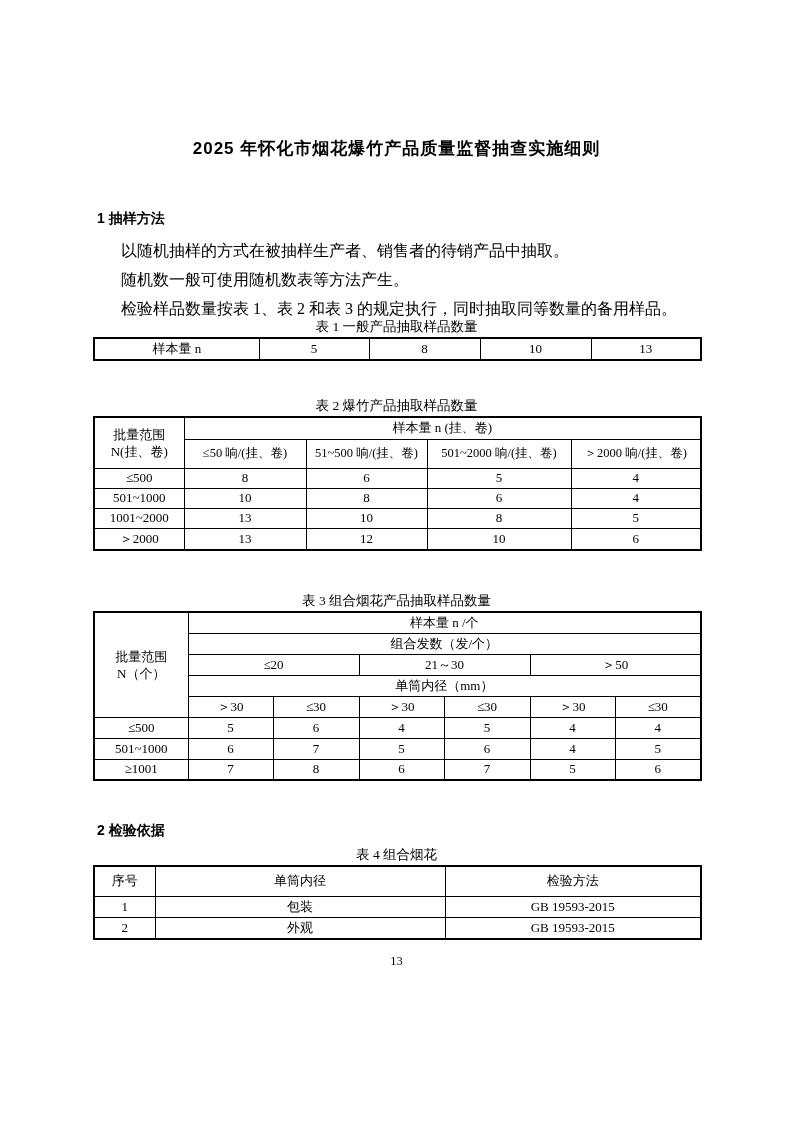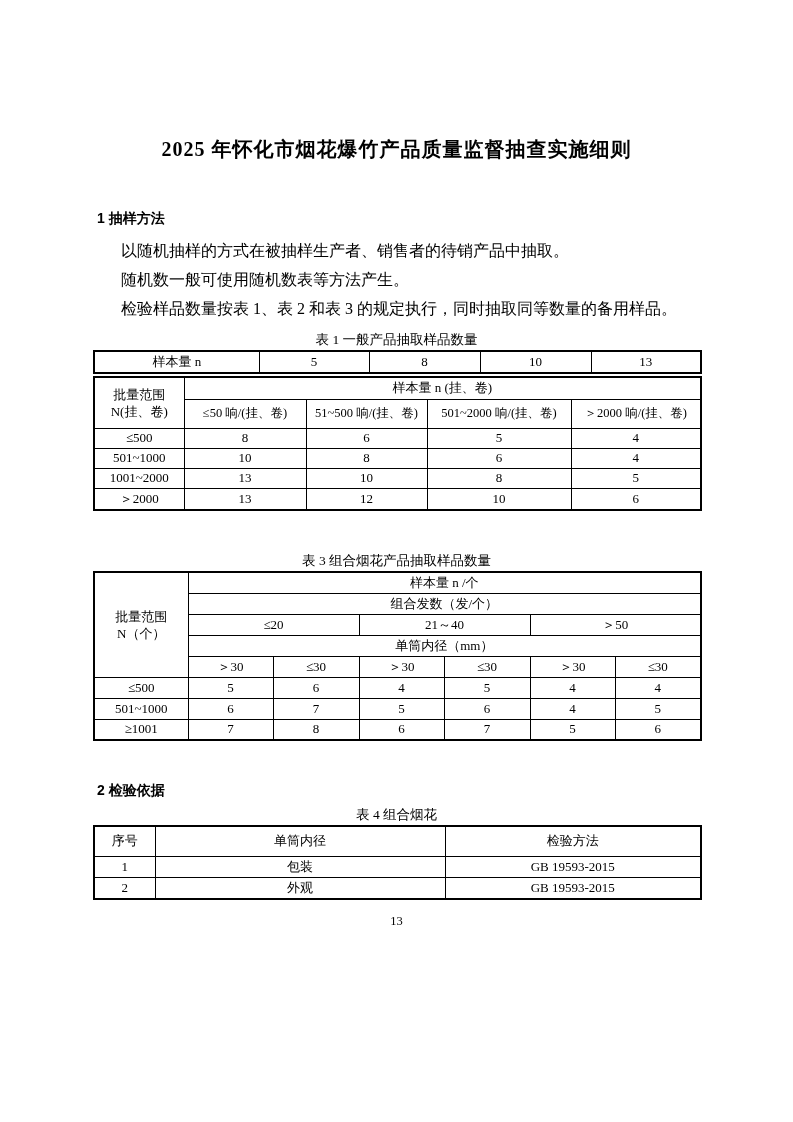--- a/index.html
+++ b/index.html
@@ -15,23 +15,23 @@
     position: relative;
     overflow: hidden;
   }
   .content {
     display: flow-root;
     margin: 0 93px;
     width: 607px;
   }
   .doc-title {
     margin-top: 134px;
-    font-family: Liberation Serif, serif;
+    font-family: Liberation Sans, sans-serif;
     font-weight: bold;
-    font-size: 20px;
+    font-size: 17px;
     line-height: 30px;
     text-align: center;
     letter-spacing: 1px;
     white-space: nowrap;
   }
   .section-heading {
     font-family: "Liberation Sans", "DejaVu Sans", sans-serif;
     font-weight: bold;
     font-size: 14px;
     line-height: 18px;
@@ -44,21 +44,21 @@
     line-height: 18px;
     text-indent: 28px;
     margin-top: 11px;
   }
   .para.first { margin-top: 15px; }
   .tbl-caption {
     font-size: 13.5px;
     line-height: 17px;
     text-align: center;
   }
-  .cap1 { margin-top: 13px; }
+  .cap1 { }
   .cap2 { margin-top: 36px; }
   .cap3 { margin-top: 41px; }
   .cap4 { margin-top: 7px; }
   table {
     width: 607px;
     border-collapse: collapse;
     table-layout: fixed;
     border: 2px solid #000;
     font-size: 13px;
     text-align: center;
@@ -110,20 +110,21 @@
       <tr>
         <td>样本量 n</td>
         <td>5</td>
         <td>8</td>
         <td>10</td>
         <td>13</td>
       </tr>
     </tbody>
       </table>
 
+    <div class="tbl-caption cap2">表 2  爆竹产品抽取样品数量</div>
     <table id="table2">
       <colgroup>
         <col style="width:90px">
           <col style="width:122px">
           <col style="width:121px">
           <col style="width:144px">
           <col style="width:130px">
       </colgroup>
       <tbody>
           <tr>
@@ -187,21 +188,21 @@
           <div>批量范围</div>
           <div>N（个）</div>
         </td>
         <td colspan="6">样本量  n /个</td>
       </tr>
       <tr>
         <td colspan="6">组合发数（发/个）</td>
       </tr>
       <tr>
         <td colspan="2">≤20</td>
-        <td colspan="2">21～40</td>
+        <td colspan="2">21～30</td>
         <td colspan="2">＞50</td>
       </tr>
       <tr>
         <td colspan="6">单筒内径（mm）</td>
       </tr>
       <tr>
         <td>＞30</td>
         <td>≤30</td>
         <td>＞30</td>
         <td>≤30</td>

